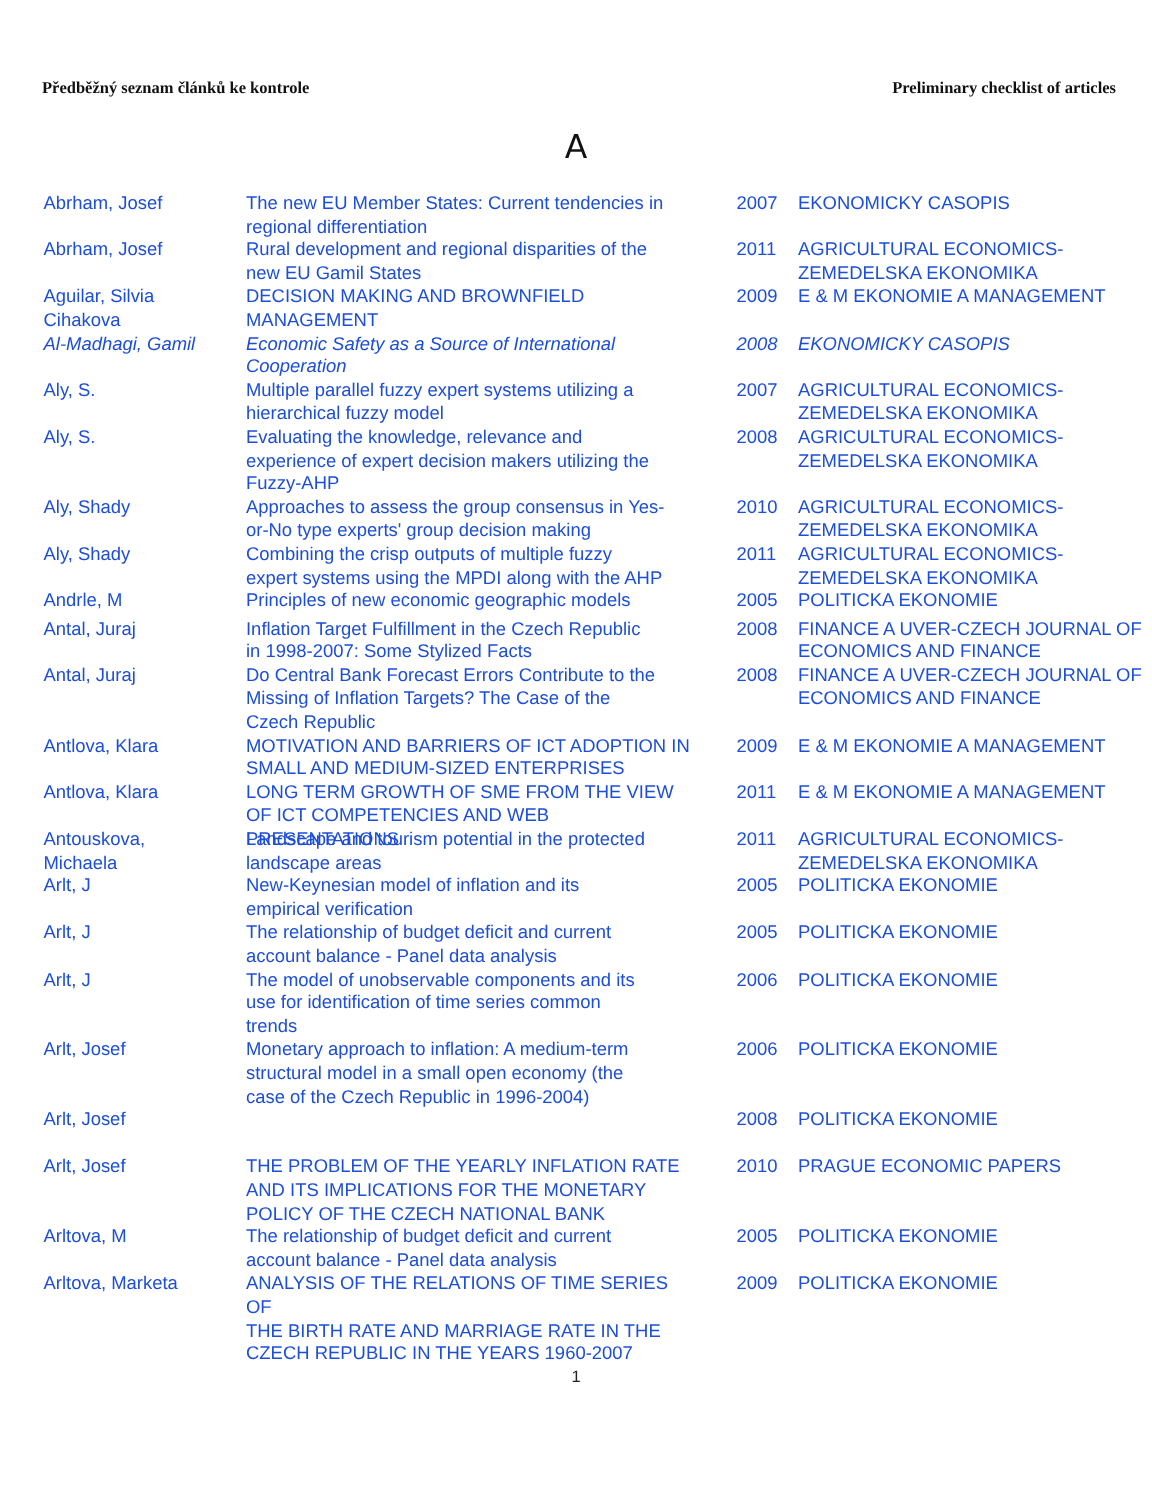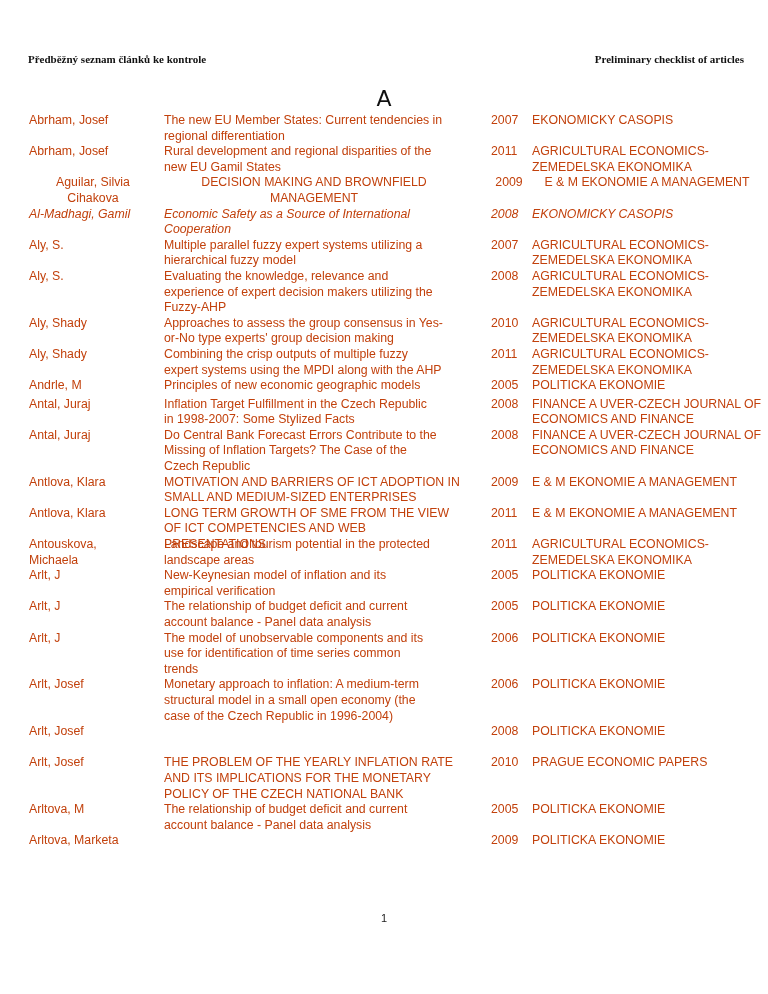--- a/index.html
+++ b/index.html
@@ -1,21 +1,21 @@
 <!DOCTYPE html>
 <html><head>
 <meta charset="utf-8">
 <style>
   html, body { margin: 0; padding: 0; background: #ffffff; }
   body { width: 768px; height: 994px; position: relative; overflow: hidden; color: #1a1a1a; }
   .hdr { position: absolute; top: 53px; font-family: "Liberation Serif", serif; font-weight: bold; font-size: 11px; color: #111; }
   .hdr-left { left: 28px; }
   .hdr-right { right: 24px; }
   .letter { position: absolute; top: 86px; left: 0; width: 768px; text-align: center; font-family: "DejaVu Sans", sans-serif; font-size: 22px; color: #111; }
-  .list { position: absolute; top: 113px; left: 0; width: 630px; font-family: "Liberation Sans", sans-serif; font-size: 12.3px; line-height: 15.6px; color: #c2410c; }
+  .list { position: absolute; top: 128px; left: 0; width: 630px; font-family: "Liberation Sans", sans-serif; font-size: 12.3px; line-height: 15.6px; color: #1d4ed8; }
   .row { position: relative; display: block; }
   .row > div { position: absolute; top: 0; white-space: pre-line; }
   .c-author { left: 29px; width: 128px; }
   .c-title { left: 164px; width: 300px; }
   .c-year { left: 491px; width: 36px; }
   .c-journal { left: 532px; width: 230px; }
   .pagenum { position: absolute; top: 912px; left: 0; width: 768px; text-align: center; font-family: "Liberation Sans", sans-serif; font-size: 11px; color: #222; }
 </style>
 </head>
 <body>
@@ -35,21 +35,21 @@
       <div class="c-journal">EKONOMICKY CASOPIS</div>
     </div>
     <div class="row" style="height: 31.2px;">
       <div class="c-author">Abrham, Josef</div>
       <div class="c-title">Rural development and regional disparities of the
 new EU Gamil States</div>
       <div class="c-year">2011</div>
       <div class="c-journal">AGRICULTURAL ECONOMICS-
 ZEMEDELSKA EKONOMIKA</div>
     </div>
-    <div class="row" style="height: 31.2px; text-align: center;">
+    <div class="row" style="height: 31.2px;">
       <div class="c-author">Aguilar, Silvia
 Cihakova</div>
       <div class="c-title">DECISION MAKING AND BROWNFIELD
 MANAGEMENT</div>
       <div class="c-year">2009</div>
       <div class="c-journal">E &amp; M EKONOMIE A MANAGEMENT</div>
     </div>
     <div class="row" style="height: 31.2px; font-style: italic;">
       <div class="c-author">Al-Madhagi, Gamil</div>
       <div class="c-title">Economic Safety as a Source of International
@@ -181,18 +181,21 @@
     </div>
     <div class="row" style="height: 31.2px;">
       <div class="c-author">Arltova, M</div>
       <div class="c-title">The relationship of budget deficit and current
 account balance - Panel data analysis</div>
       <div class="c-year">2005</div>
       <div class="c-journal">POLITICKA EKONOMIE</div>
     </div>
     <div class="row" style="height: 46.8px;">
       <div class="c-author">Arltova, Marketa</div>
+      <div class="c-title">ANALYSIS OF THE RELATIONS OF TIME SERIES OF
+THE BIRTH RATE AND MARRIAGE RATE IN THE
+CZECH REPUBLIC IN THE YEARS 1960-2007</div>
       <div class="c-year">2009</div>
       <div class="c-journal">POLITICKA EKONOMIE</div>
     </div>
   </div>
 
 <div class="pagenum">1</div>
 
 </body></html>

